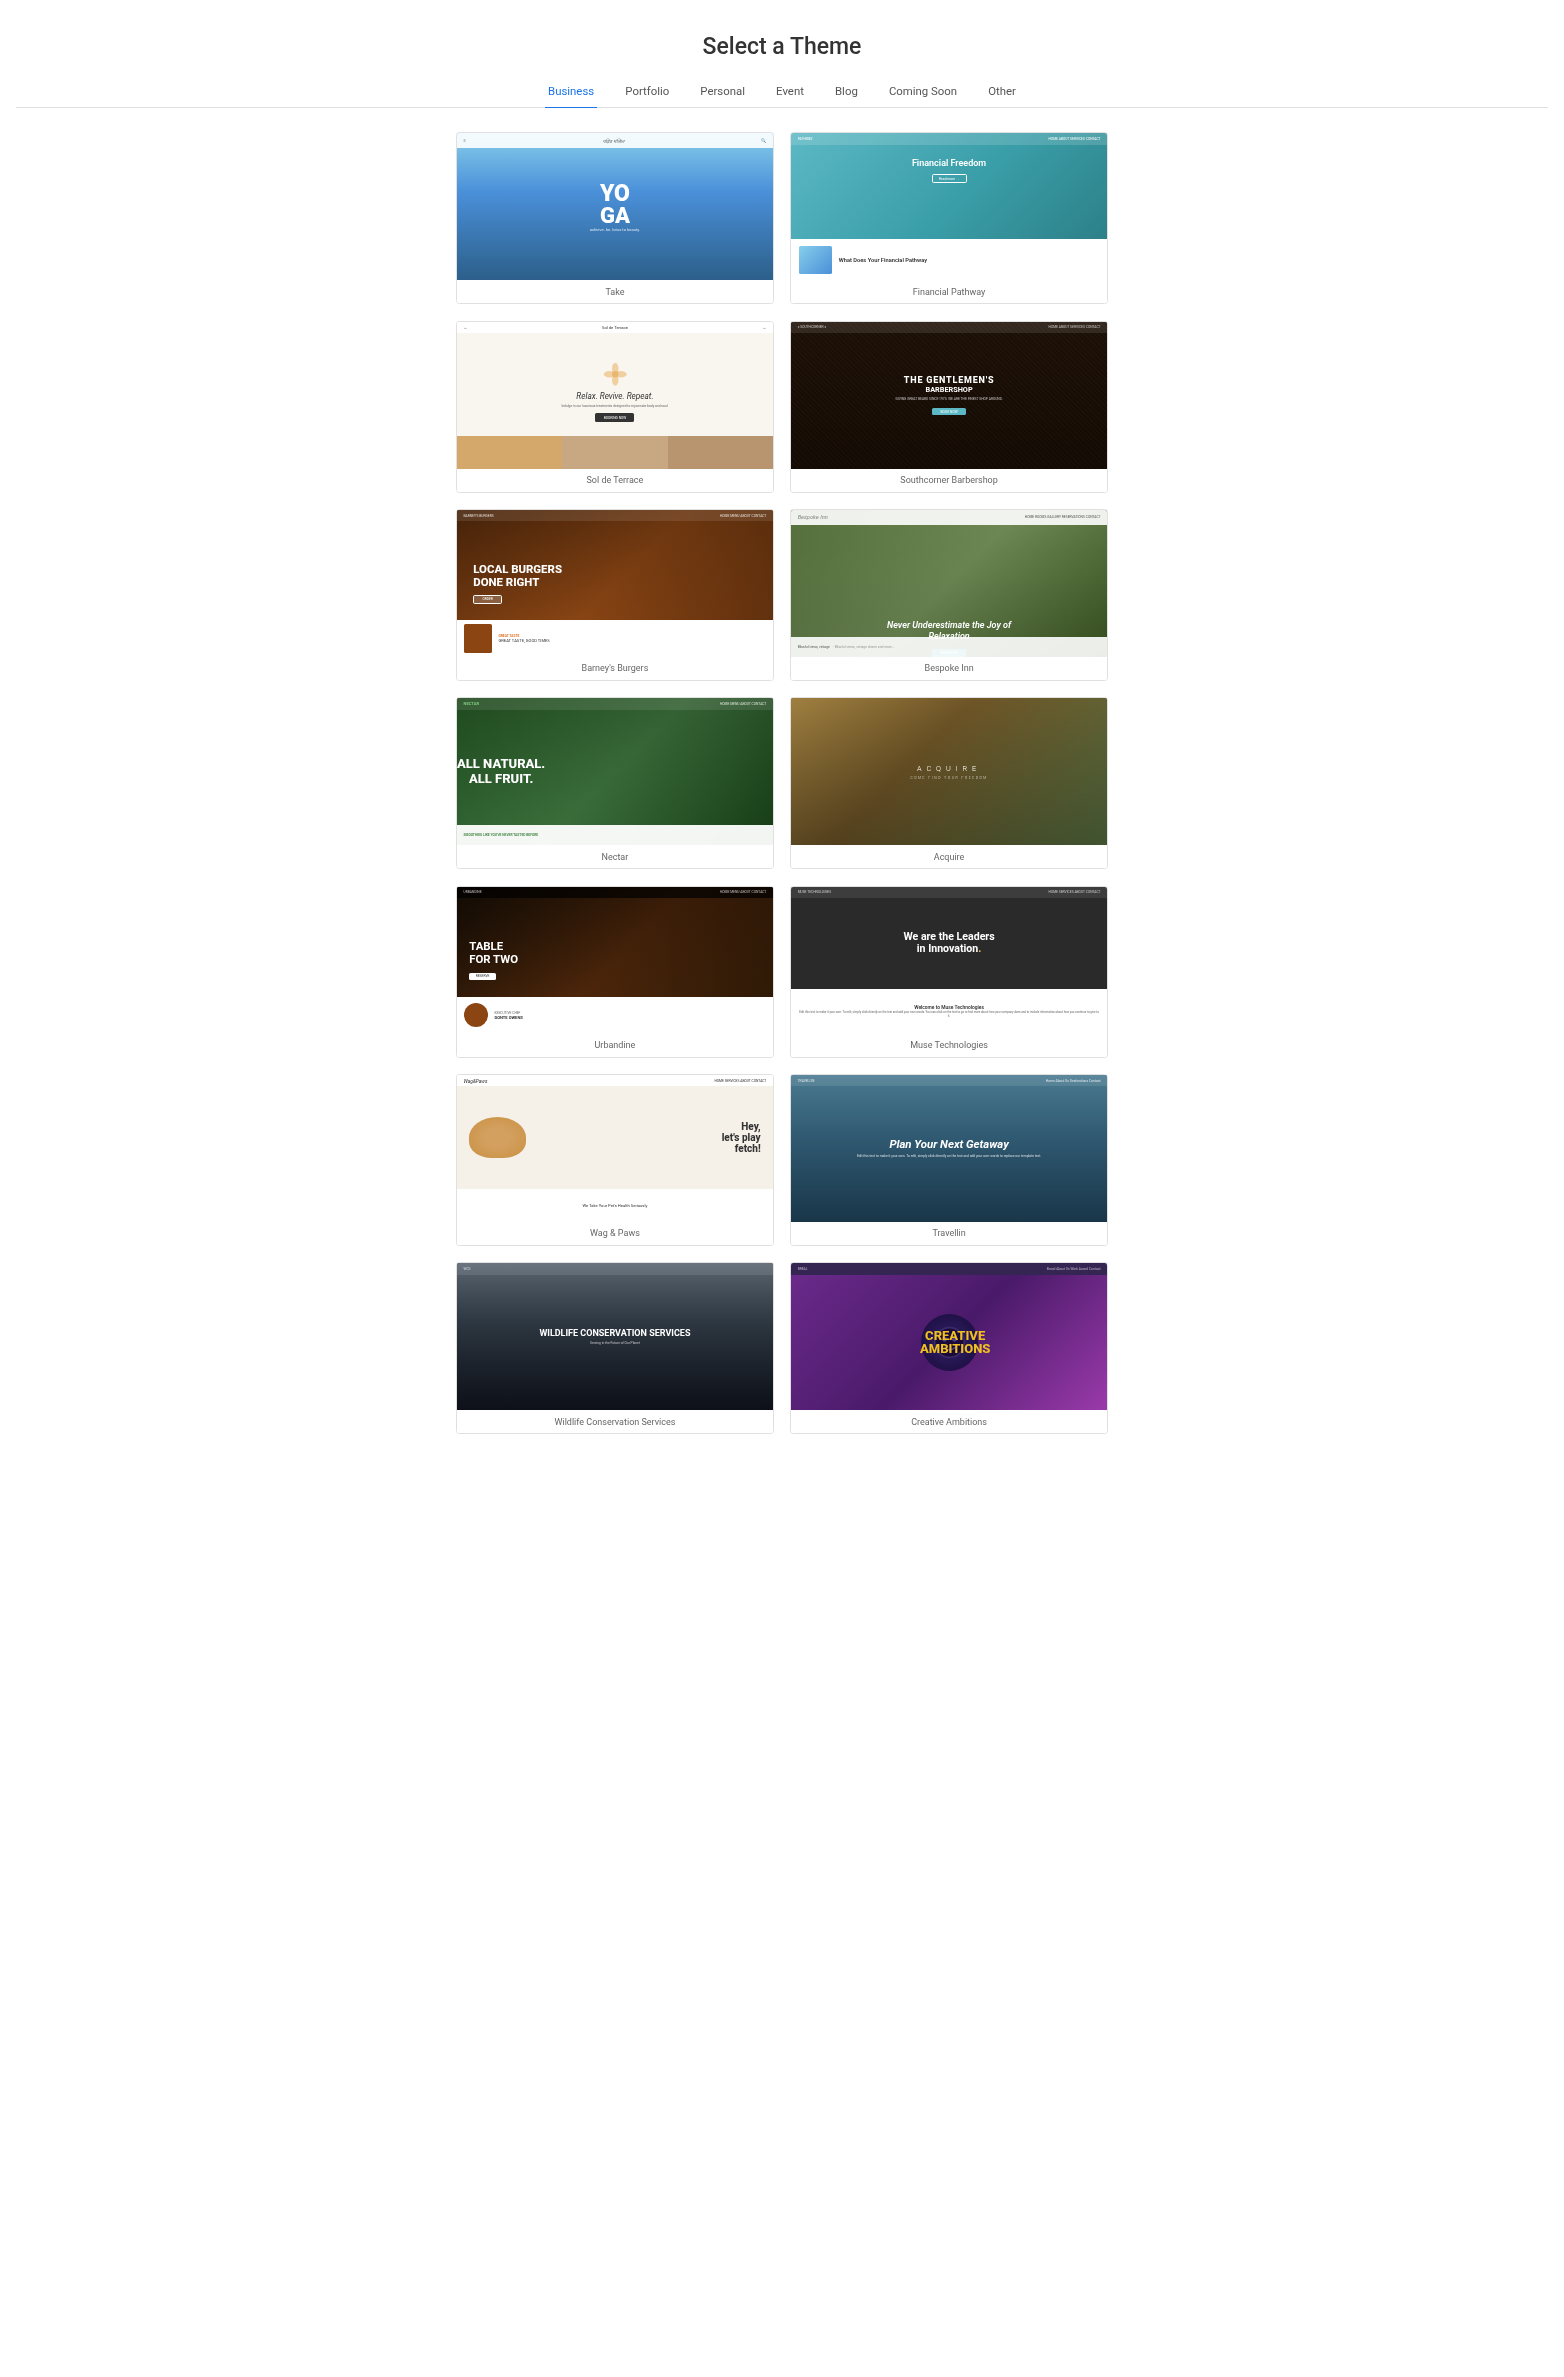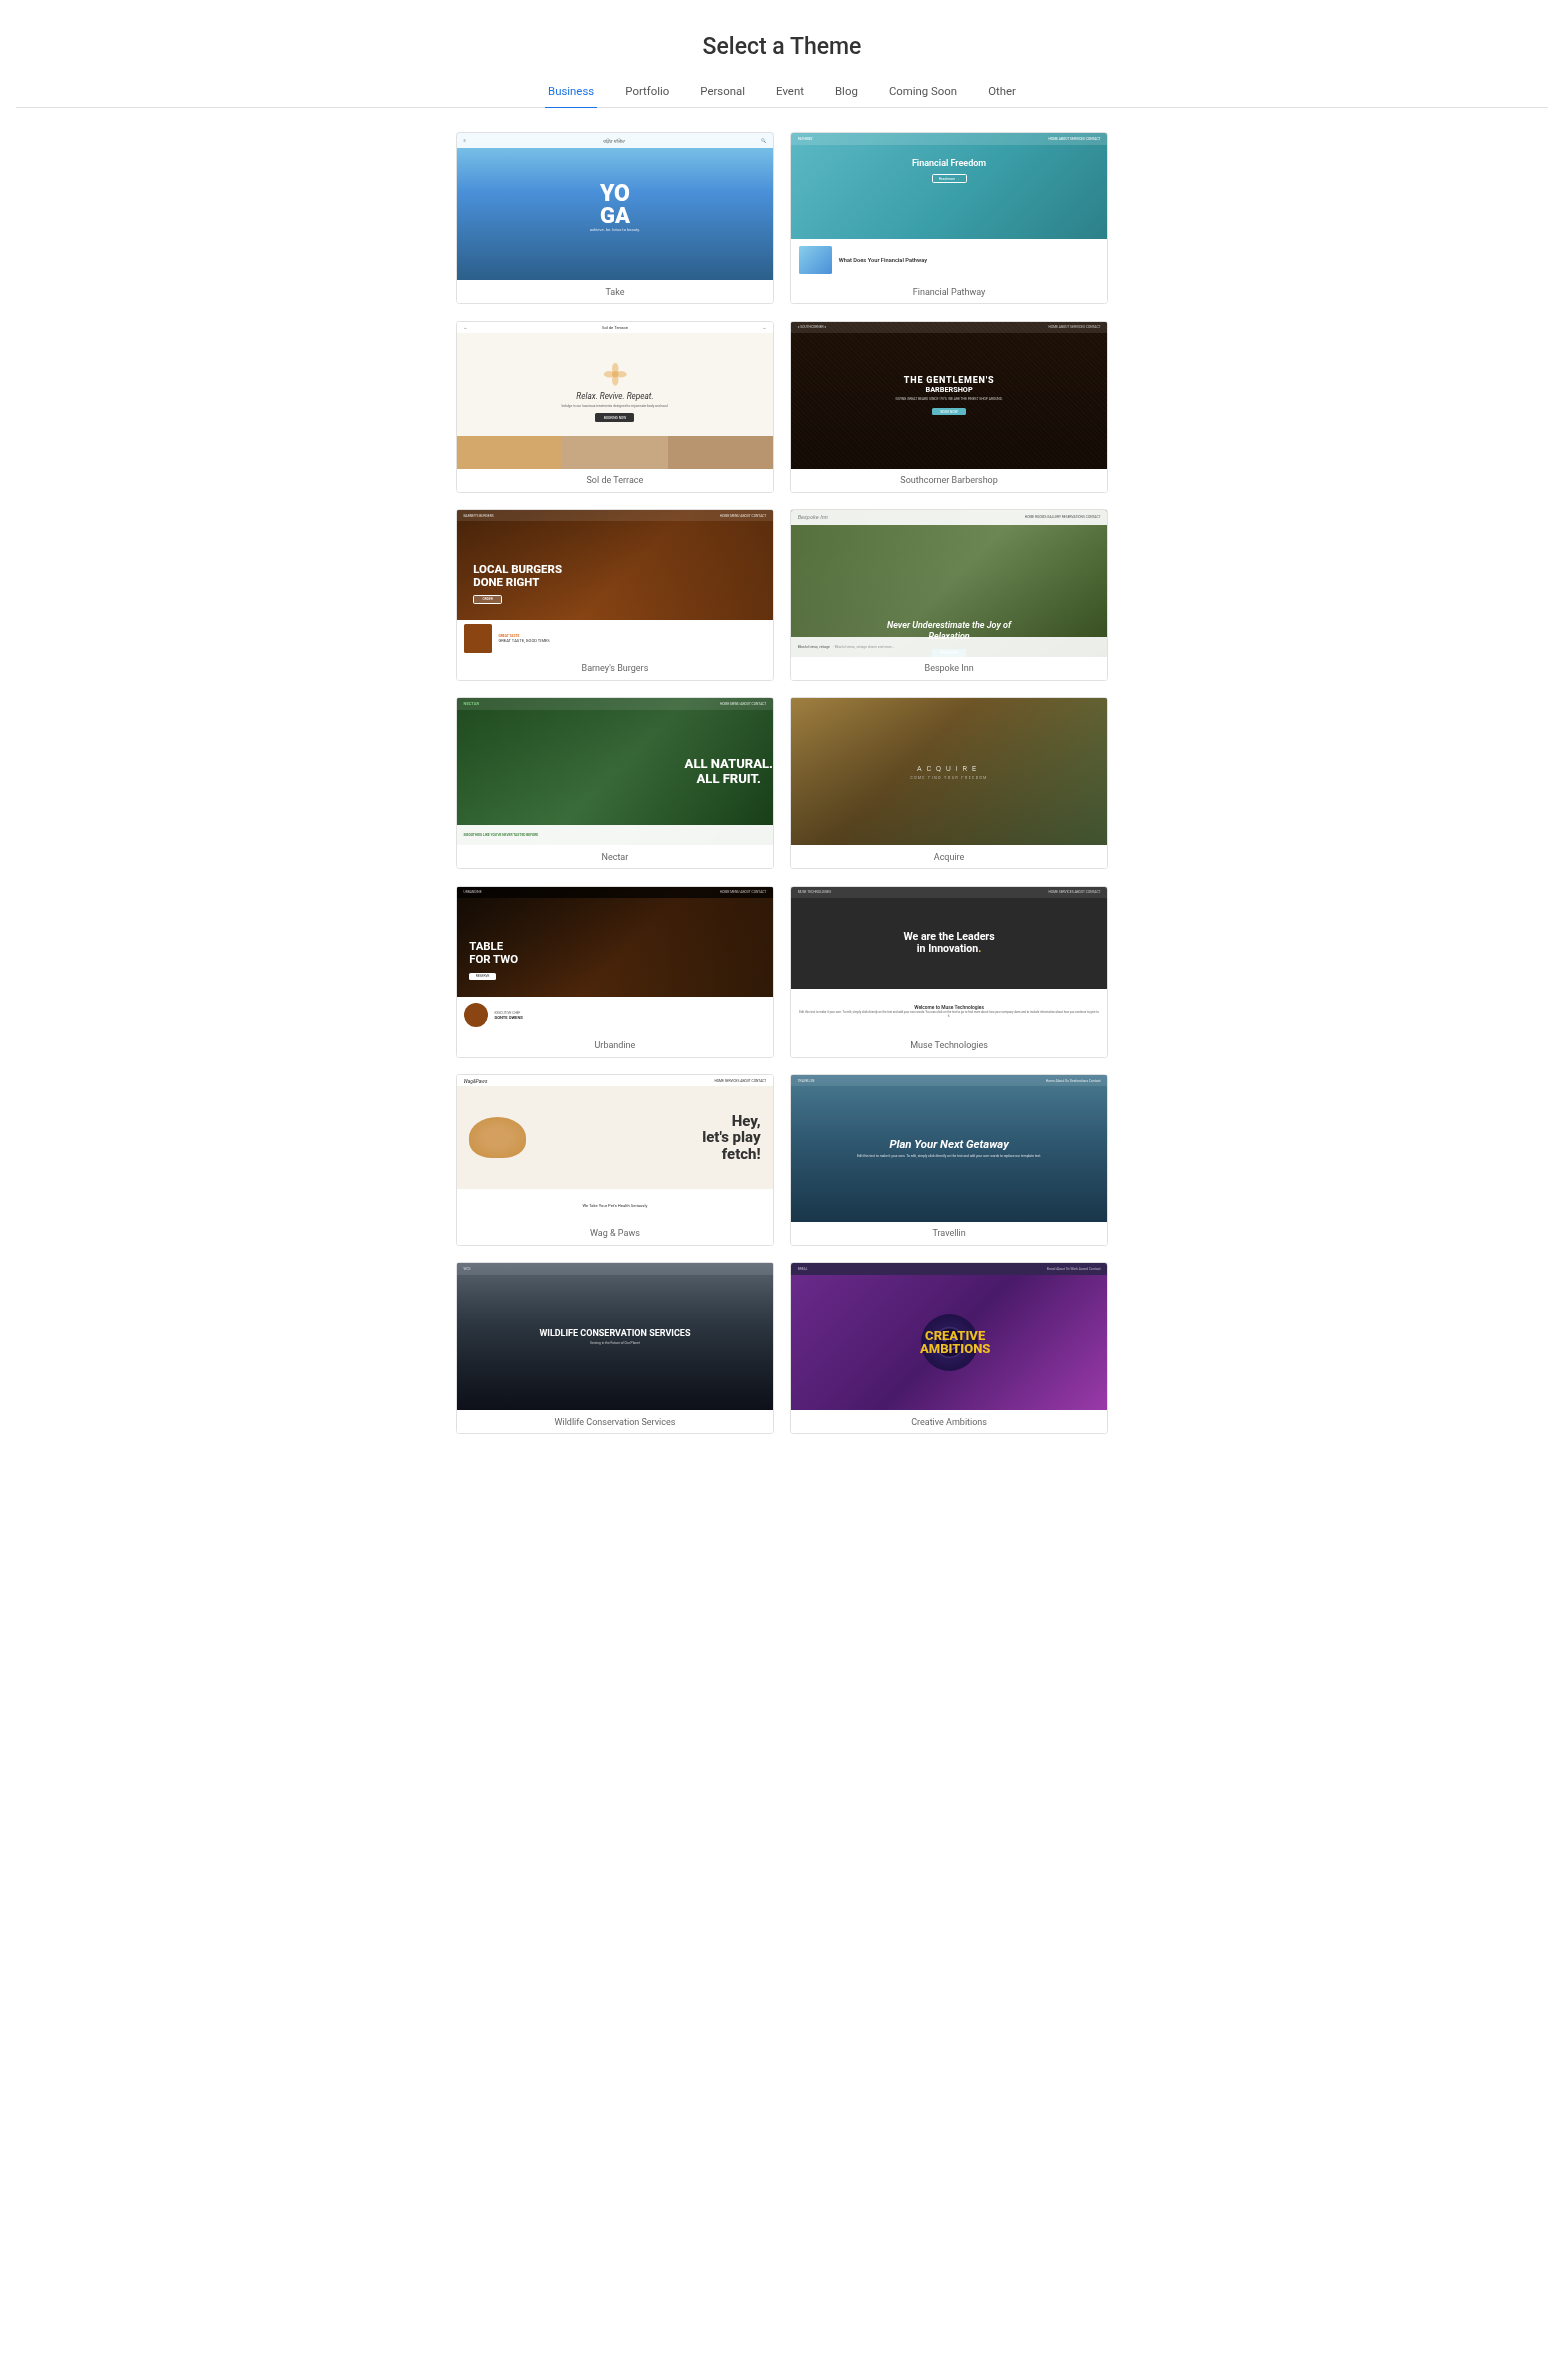--- a/index.html
+++ b/index.html
@@ -346,21 +346,21 @@
       font-size: 3.3px;
       color: #555;
       z-index: 2;
     }
 
     
     .nectar-preview {
       background: #be185d;
       display: flex;
       align-items: center;
-      justify-content: flex-end;
+      justify-content: flex-start;
     }
     .nectar-bg {
       position: absolute;
       inset: 0;
       background: linear-gradient(rgba(0,0,0,0.3), rgba(0,0,0,0.2)),
                   linear-gradient(135deg, #2d6a2d 0%, #4a8a4a 50%, #1a4a1a 100%);
     }
     .nectar-header-bar {
       position: absolute;
       top: 0; left: 0; right: 0;
@@ -551,21 +551,21 @@
       align-items: center;
       justify-content: space-between;
       padding: 8.2px 12.2px;
     }
     .wagpaws-dog {
       width: 57px;
       height: 41px;
       background: radial-gradient(ellipse at center, #d4a060 30%, #c89040 100%);
       border-radius: 50% 50% 40% 40%;
     }
-    .wagpaws-text { font-size: 15px; font-weight: 800; color: #333; line-height: 1.1; text-align: right; }
+    .wagpaws-text { font-size: 10px; font-weight: 800; color: #333; line-height: 1.1; text-align: right; }
     .wagpaws-bottom {
       position: absolute;
       bottom: 0; left: 0; right: 0;
       height: 33px;
       background: white;
       display: flex;
       align-items: center;
       justify-content: center;
       font-size: 4.1px;
       color: #333;

